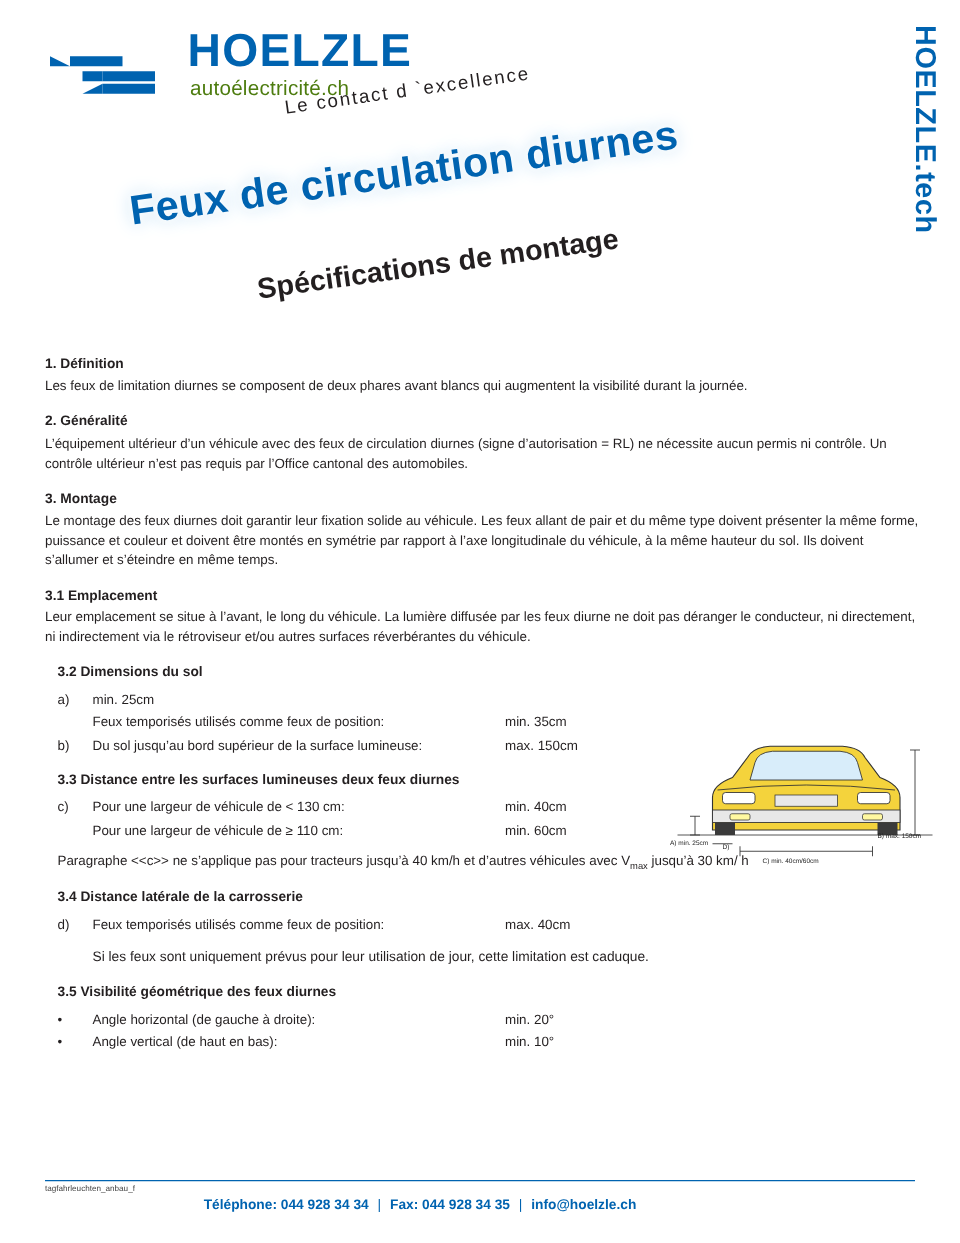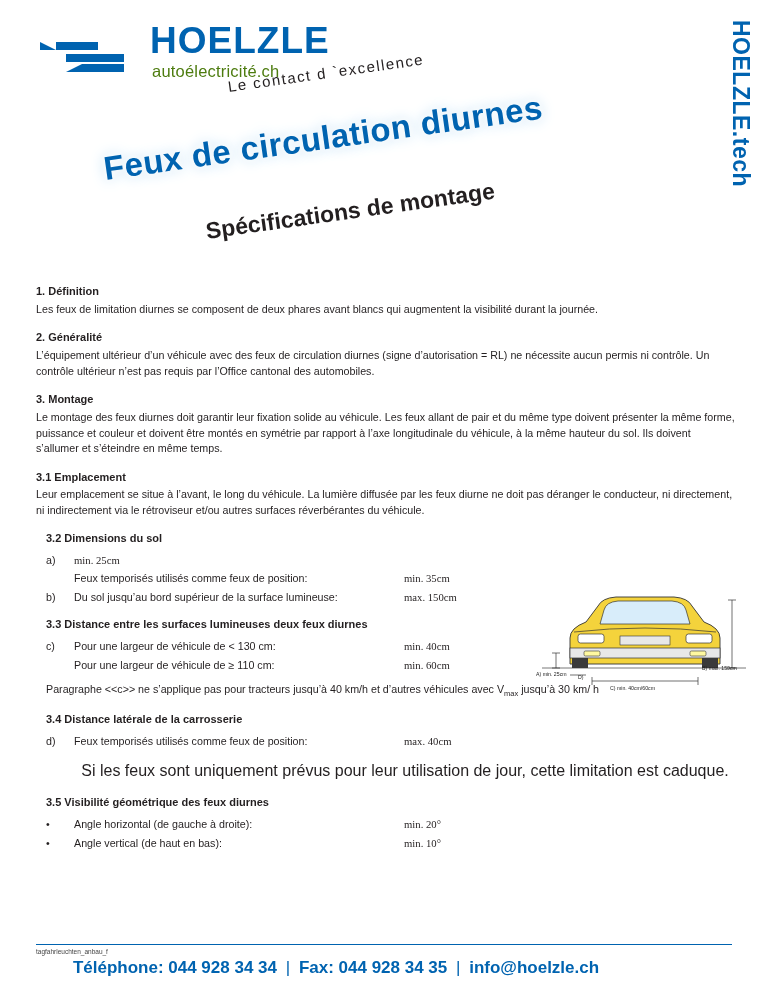--- a/index.html
+++ b/index.html
@@ -27,21 +27,21 @@
     position: absolute;
     left: 0; top: 0;
     width: 768px;
     height: 270px;
   }
   .logo-block {
     position: absolute;
     left: 36px;
     top: 22px;
     display: flex;
-    align-items: center;
+    align-items: flex-end;
   }
   .logo-mark {
     position: relative;
     width: 100px;
     height: 48px;
     margin-right: 14px;
     margin-top: 4px;
   }
   .logo-text-wrap {
     display: flex;
@@ -153,34 +153,32 @@
   .row .mark {
     width: 28px;
     flex: 0 0 28px;
   }
   .row .label {
     width: 330px;
     flex: 0 0 330px;
   }
   .row .value {
     flex: 1 1 auto;
-    font-family: Liberation Serif, serif;
   }
   .note {
     font-size: 10.7px;
     line-height: 1.5;
     padding-left: 10px;
     margin-top: 8px;
   }
   .note-indent {
-    font-size: 16px;
+    font-size: 11px;
     line-height: 1.5;
     padding-left: 38px;
     margin-top: 10px;
-    text-align: center;
   }
   sub { font-size: 7.5px; text-align: right; }
 
   
   .diagram {
     position: absolute;
     left: 534px;
     top: 586px;
     width: 220px;
     height: 108px;
@@ -202,21 +200,21 @@
     top: 948px;
     font-size: 6.5px;
     color: #444;
   }
   .footer-main {
     position: absolute;
     left: 0;
     top: 958px;
     width: 672px;
     text-align: center;
-    font-size: 17px;
+    font-size: 11px;
     font-weight: bold;
     color: #0063b0;
   }
   .footer-main .sep { font-weight: normal; padding: 0 4px; }
 </style>
 </head>
 <body>
 
 <div class="page">
 

